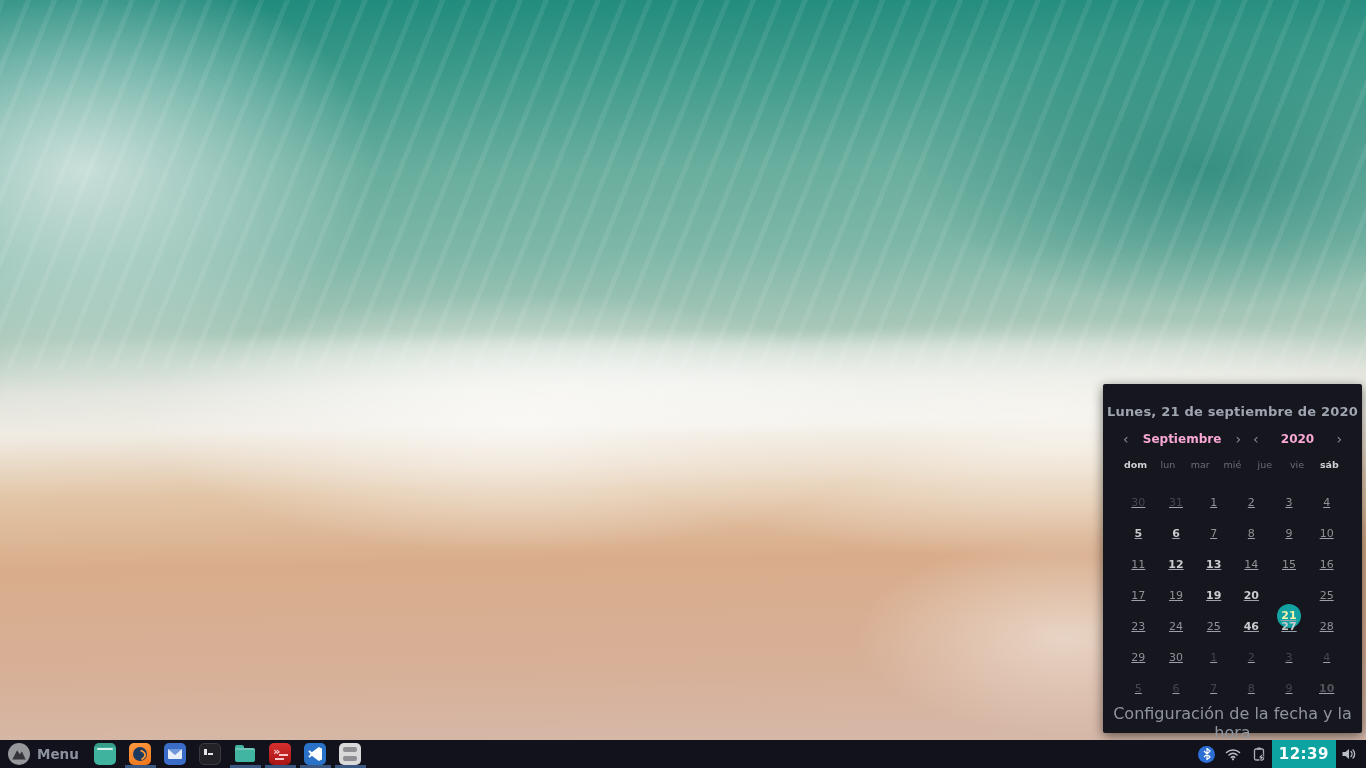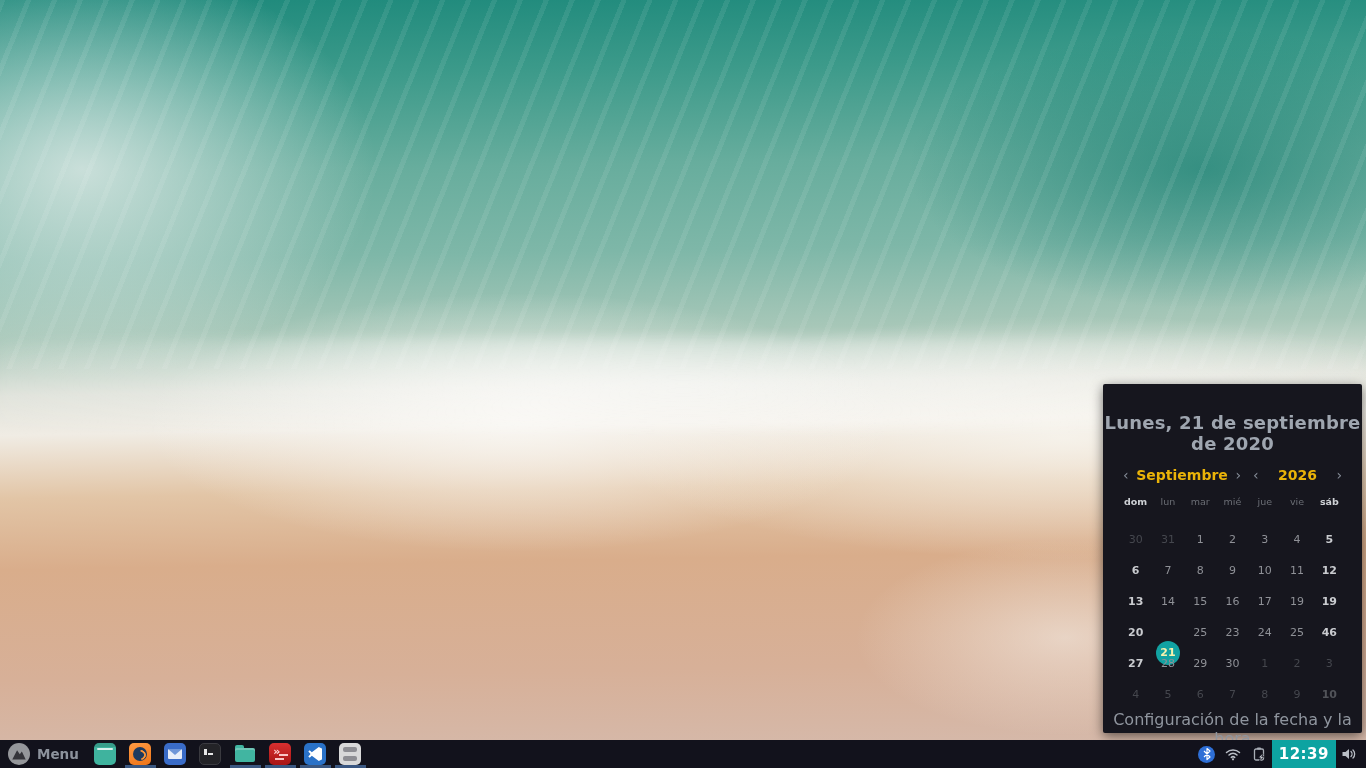--- a/index.html
+++ b/index.html
@@ -30,31 +30,31 @@
     filter:blur(6px);
   }
 
   
   .calendar-popup {
     position:absolute; left:1103px; top:384px; width:259px; height:349px;
     background:#16161e; border-radius:2px;
     box-shadow:0 3px 12px rgba(0,0,0,.55);
     display:flex; flex-direction:column; color:#9aa1ab;
   }
-  .cal-header { margin-top:28px; text-align:center; font-size:18px; font-weight:bold; color:#9fa6b0; letter-spacing:.2px; }
+  .cal-header { margin-top:20px; text-align:center; font-size:13px; font-weight:bold; color:#9fa6b0; letter-spacing:.2px; }
   .cal-nav { margin-top:13px; display:flex; padding:0 16px; align-items:center; }
   .nav-group { display:flex; align-items:center; justify-content:space-between; }
   .nav-month { flex:1.3; }
   .nav-year  { flex:1; margin-left:4px; }
   .nav-arrow { font-size:14px; color:#858c97; cursor:default; padding:0 4px; line-height:1; }
-  .nav-label { font-size:14px; font-weight:bold; color:#eab308; }
+  .nav-label { font-size:12px; font-weight:bold; color:#f9a8d4; }
   .cal-daynames { margin:13px auto 8px; width:226px; display:grid; grid-template-columns:repeat(7,1fr); }
   .dayname { text-align:center; font-size:9.5px; color:#6b6e75; }
   .dayname.we { color:#ced1d5; font-weight:bold; }
-  .cal-grid { margin:9px auto 0; width:226px; display:grid; grid-template-columns:repeat(7,1fr); grid-auto-rows:31px; }
+  .cal-grid { margin:9px auto 0; width:226px; display:grid; grid-template-columns:repeat(6,1fr); grid-auto-rows:31px;text-decoration:underline; }
   .cell { display:flex; align-items:center; justify-content:center; font-size:11px; color:#8f9197; }
   .cell.weekend { color:#c9cbcf; font-weight:bold; }
   .cell.dim { color:#45474e; }
   .cell.dimw { color:#515359; font-weight:bold; }
   .selbubble { width:24px; height:24px; border-radius:50%; background:#12a2a2; color:#f7f2ae;
                display:flex; align-items:center; justify-content:center; font-size:11px; font-weight:bold;margin-top:40px; }
   .cal-footer { margin-top:auto; margin-bottom:12px; text-align:center; font-size:16px; color:#8f959e; }
 
   
   .taskbar {
@@ -127,21 +127,21 @@
   <div class="cal-header">Lunes, 21 de septiembre de 2020</div>
 
   <div class="cal-nav">
     <div class="nav-group nav-month">
       <span class="nav-arrow">‹</span>
       <span class="nav-label">Septiembre</span>
       <span class="nav-arrow">›</span>
     </div>
     <div class="nav-group nav-year">
       <span class="nav-arrow">‹</span>
-      <span class="nav-label">2026</span>
+      <span class="nav-label">2020</span>
       <span class="nav-arrow">›</span>
     </div>
   </div>
 
   <div class="cal-daynames">
       <div class="dayname we">dom</div>
       <div class="dayname">lun</div>
       <div class="dayname">mar</div>
       <div class="dayname">mié</div>
       <div class="dayname">jue</div>

